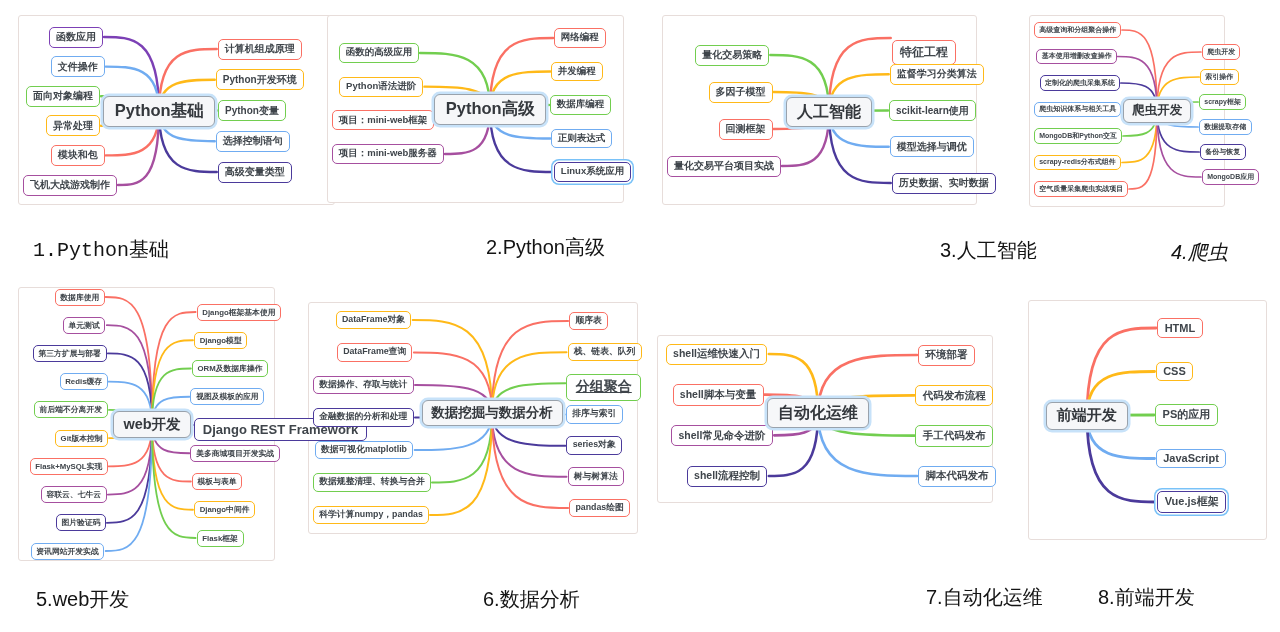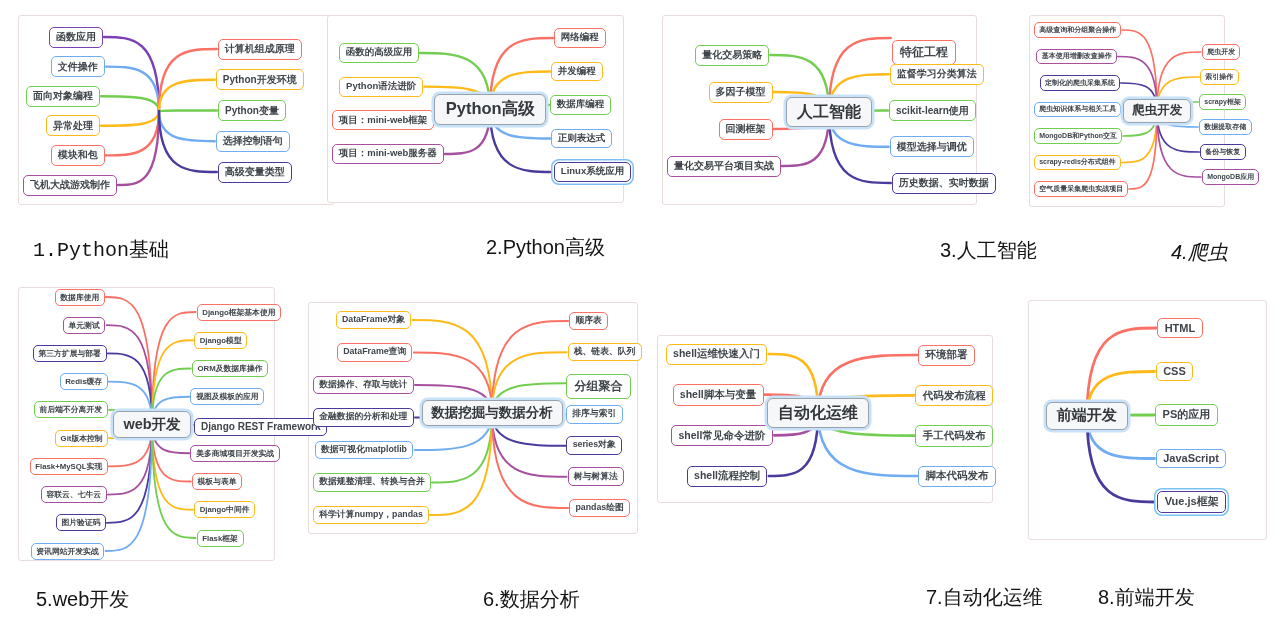--- a/index.html
+++ b/index.html
@@ -30,20 +30,21 @@
         <path d="M 140 95 C 140 80.2, 111 80.2, 82 80.2" stroke="#72ce4f" fill="none" stroke-width="2.4" stroke-linecap="round"></path>
         <path d="M 140 95 C 140 109.8, 111 109.8, 82 109.8" stroke="#ffb918" fill="none" stroke-width="2.4" stroke-linecap="round"></path>
         <path d="M 140 95 C 140 139.4, 113.41421356237309 139.4, 86.82842712474618 139.4" stroke="#fa7064" fill="none" stroke-width="2.4" stroke-linecap="round"></path>
         <path d="M 140 95 C 140 169, 119.5 169, 99 169" stroke="#a64f9f" fill="none" stroke-width="2.4" stroke-linecap="round"></path>
         <path d="M 140 95 C 140 33, 168.8819660112501 33, 197.76393202250023 33" stroke="#fa7064" fill="none" stroke-width="2.4" stroke-linecap="round"></path>
         <path d="M 140 95 C 140 63.75, 167.8819660112501 63.75, 195.76393202250023 63.75" stroke="#ffb918" fill="none" stroke-width="2.4" stroke-linecap="round"></path>
         <path d="M 140 95 C 140 94.5, 169 94.5, 198 94.5" stroke="#72ce4f" fill="none" stroke-width="2.4" stroke-linecap="round"></path>
         <path d="M 140 95 C 140 125.25, 167.8819660112501 125.25, 195.76393202250023 125.25" stroke="#70acf1" fill="none" stroke-width="2.4" stroke-linecap="round"></path>
         <path d="M 140 95 C 140 156, 168.88196601125009 156, 197.7639320225002 156" stroke="#4b3a9b" fill="none" stroke-width="2.4" stroke-linecap="round"></path>
       </svg>
+      <div class="center" style="font-size: 16.5px; left: 84px; top: 79.5px;">Python基础</div>
       <div class="node" style="font-size: 10px; border-color: rgb(124, 64, 181); left: 30.0353px; top: 10.5px;">函数应用</div>
       <div class="node" style="font-size: 10px; border-color: rgb(112, 172, 241); left: 31.8284px; top: 40.1px;">文件操作</div>
       <div class="node" style="font-size: 10px; border-color: rgb(114, 206, 79); left: 7px; top: 69.7px;">面向对象编程</div>
       <div class="node" style="font-size: 10px; border-color: rgb(255, 185, 24); left: 27px; top: 99.3px;">异常处理</div>
       <div class="node" style="font-size: 10px; border-color: rgb(250, 112, 100); left: 31.8284px; top: 128.9px;">模块和包</div>
       <div class="node" style="font-size: 10px; border-color: rgb(166, 79, 159); left: 4px; top: 158.5px;">飞机大战游戏制作</div>
       <div class="node" style="font-size: 10px; border-color: rgb(250, 112, 100); left: 198.764px; top: 22.5px;">计算机组成原理</div>
       <div class="node" style="font-size: 10px; border-color: rgb(255, 185, 24); left: 196.764px; top: 53.25px;">Python开发环境</div>
       <div class="node" style="font-size: 10px; border-color: rgb(114, 206, 79); left: 199px; top: 84px;">Python变量</div>
       <div class="node" style="font-size: 10px; border-color: rgb(112, 172, 241); left: 196.764px; top: 114.75px;">选择控制语句</div>
@@ -160,21 +161,21 @@
       <div class="node" style="font-size: 7.8px; border-color: rgb(114, 206, 79); left: 14.9508px; top: 113.389px;">前后端不分离开发</div>
       <div class="node" style="font-size: 7.8px; border-color: rgb(255, 185, 24); left: 35.9508px; top: 141.611px;">Git版本控制</div>
       <div class="node" style="font-size: 7.8px; border-color: rgb(250, 112, 100); left: 10.564px; top: 169.833px;">Flask+MySQL实现</div>
       <div class="node" style="font-size: 7.8px; border-color: rgb(166, 79, 159); left: 21.8284px; top: 198.056px;">容联云、七牛云</div>
       <div class="node" style="font-size: 7.8px; border-color: rgb(75, 58, 155); left: 36.816px; top: 226.278px;">图片验证码</div>
       <div class="node" style="font-size: 7.8px; border-color: rgb(112, 172, 241); left: 11.6257px; top: 254.5px;">资讯网站开发实战</div>
       <div class="node" style="font-size: 7.8px; border-color: rgb(250, 112, 100); left: 177.611px; top: 15.5px;">Django框架基本使用</div>
       <div class="node" style="font-size: 7.8px; border-color: rgb(255, 185, 24); left: 175px; top: 43.75px;">Django模型</div>
       <div class="node" style="font-size: 7.8px; border-color: rgb(114, 206, 79); left: 172.872px; top: 72px;">ORM及数据库操作</div>
       <div class="node" style="font-size: 7.8px; border-color: rgb(112, 172, 241); left: 171.482px; top: 100.25px;">视图及模板的应用</div>
-      <div class="node" style="font-size: 10px; border-color: rgb(75, 58, 155); left: 175px; top: 129.5px;">Django REST Framework</div>
+      <div class="node" style="font-size: 13px; border-color: rgb(75, 58, 155); left: 175px; top: 129.5px;">Django REST Framework</div>
       <div class="node" style="font-size: 7.8px; border-color: rgb(166, 79, 159); left: 171.482px; top: 156.75px;">美多商城项目开发实战</div>
       <div class="node" style="font-size: 7.8px; border-color: rgb(250, 112, 100); left: 172.872px; top: 185px;">模板与表单</div>
       <div class="node" style="font-size: 7.8px; border-color: rgb(255, 185, 24); left: 175px; top: 213.25px;">Django中间件</div>
       <div class="node" style="font-size: 7.8px; border-color: rgb(114, 206, 79); left: 177.611px; top: 241.5px;">Flask框架</div>
     </div>
     <div class="caption" style="left: 36px; top: 586px;">5.web开发</div>
     <div class="card" style="left: 308px; top: 302px; width: 330px; height: 232px;">
       <svg width="330" height="232">
         <path d="M 183 110 C 183 17, 143.33378140093447 17, 103.66756280186894 17" stroke="#ffb918" fill="none" stroke-width="2" stroke-linecap="round"></path>
         <path d="M 183 110 C 183 49.5, 143.9352347027881 49.5, 104.8704694055762 49.5" stroke="#fa7064" fill="none" stroke-width="2" stroke-linecap="round"></path>
@@ -194,21 +195,21 @@
       <div class="center" style="font-size: 13.5px; left: 112.5px; top: 97px;">数据挖掘与数据分析</div>
       <div class="node" style="font-size: 8.8px; border-color: rgb(255, 185, 24); left: 26.6676px; top: 7.5px;">DataFrame对象</div>
       <div class="node" style="font-size: 8.8px; border-color: rgb(250, 112, 100); left: 27.8705px; top: 40px;">DataFrame查询</div>
       <div class="node" style="font-size: 8.8px; border-color: rgb(166, 79, 159); left: 4px; top: 72.5px;">数据操作、存取与统计</div>
       <div class="node" style="font-size: 8.8px; border-color: rgb(75, 58, 155); left: 4px; top: 105px;">金融数据的分析和处理</div>
       <div class="node" style="font-size: 8.8px; border-color: rgb(112, 172, 241); left: 5.70291px; top: 137.5px;">数据可视化matplotlib</div>
       <div class="node" style="font-size: 8.8px; border-color: rgb(114, 206, 79); left: 4px; top: 170px;">数据规整清理、转换与合并</div>
       <div class="node" style="font-size: 8.8px; border-color: rgb(255, 185, 24); left: 4px; top: 202.5px;">科学计算numpy，pandas</div>
       <div class="node" style="font-size: 8.8px; border-color: rgb(250, 112, 100); left: 260.11px; top: 8.5px;">顺序表</div>
       <div class="node" style="font-size: 8.8px; border-color: rgb(255, 185, 24); left: 258.506px; top: 39.6667px;">栈、链表、队列</div>
-      <div class="node" style="font-size: 12px; border-color: rgb(114, 206, 79); left: 257.396px; top: 70.8333px;">分组聚合</div>
+      <div class="node" style="font-size: 14px; border-color: rgb(114, 206, 79); left: 257.396px; top: 70.8333px; text-decoration: underline;">分组聚合</div>
       <div class="node" style="font-size: 8.8px; border-color: rgb(112, 172, 241); left: 257px; top: 102px;">排序与索引</div>
       <div class="node" style="font-size: 8.8px; border-color: rgb(75, 58, 155); left: 257.396px; top: 133.167px;">series对象</div>
       <div class="node" style="font-size: 8.8px; border-color: rgb(166, 79, 159); left: 258.506px; top: 164.333px;">树与树算法</div>
       <div class="node" style="font-size: 8.8px; border-color: rgb(250, 112, 100); left: 260.11px; top: 195.5px;">pandas绘图</div>
     </div>
     <div class="caption" style="left: 483px; top: 586px;">6.数据分析</div>
     <div class="card" style="left: 657px; top: 335px; width: 336px; height: 168px;">
       <svg width="336" height="168">
         <path d="M 160 77 C 160 18, 135.41341716182546 18, 110.8268343236509 18" stroke="#ffb918" fill="none" stroke-width="2.6" stroke-linecap="round"></path>
         <path d="M 160 77 C 160 58.666666666666664, 133.25 58.666666666666664, 106.5 58.666666666666664" stroke="#fa7064" fill="none" stroke-width="2.6" stroke-linecap="round"></path>

